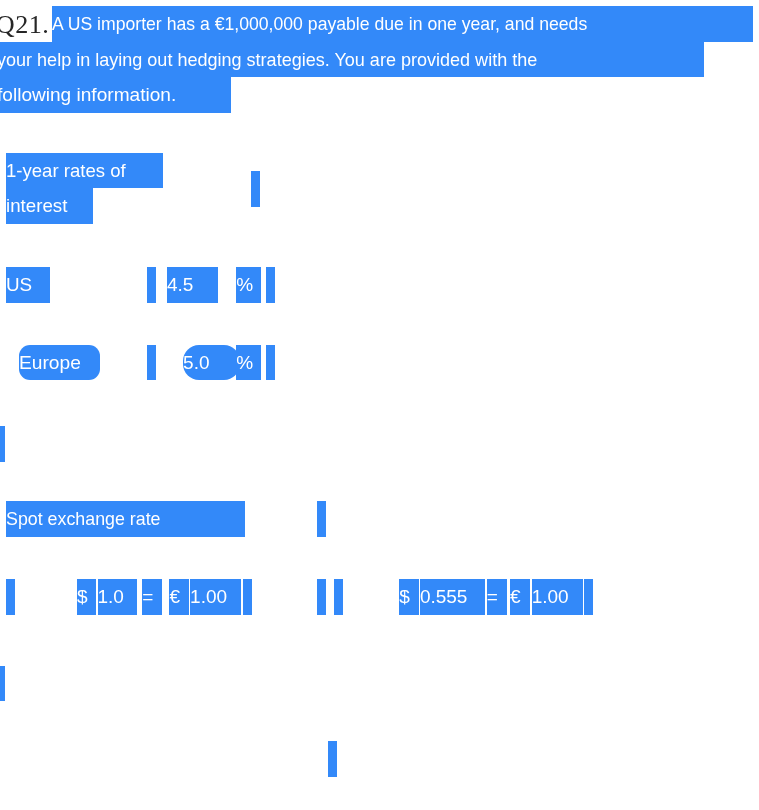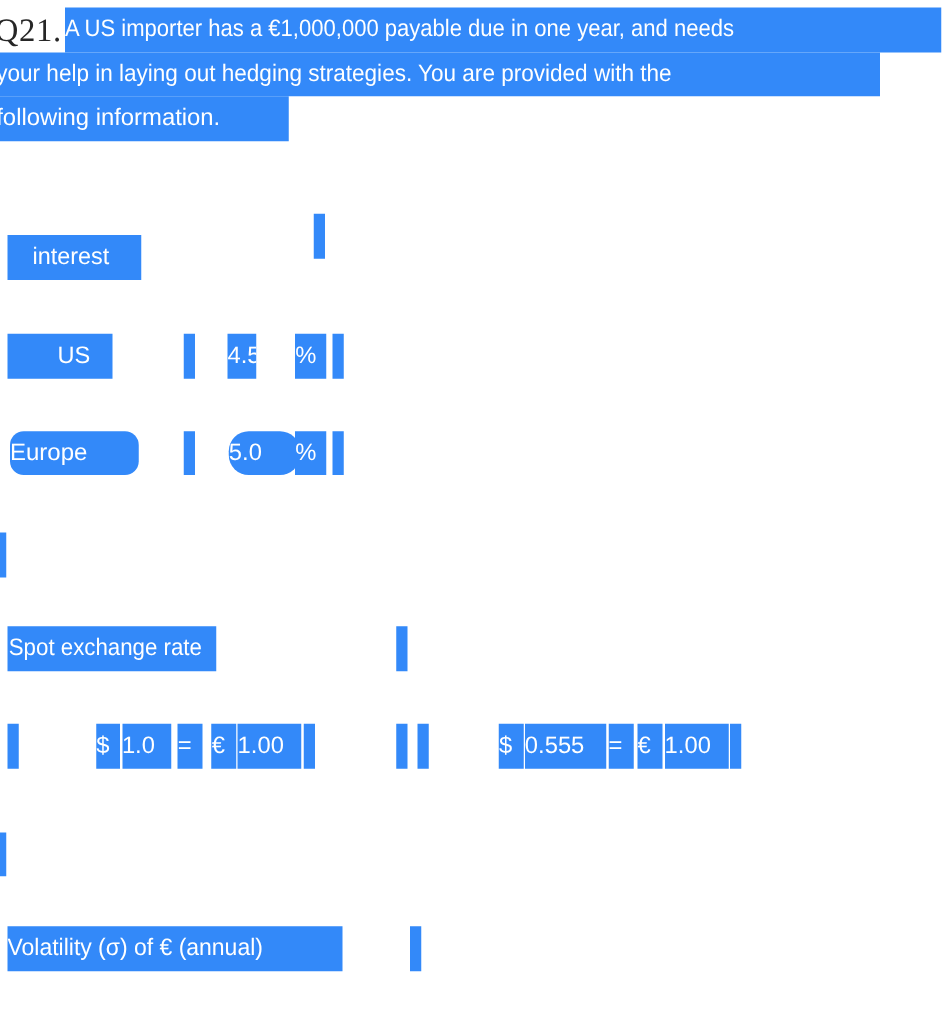--- a/index.html
+++ b/index.html
@@ -23,38 +23,39 @@
 </head>
 <body>
 
 <div id="page">
 
   <span class="run serif" style="left:-4.2px;top:6.8px;width:52px;"><i>Q21.</i></span>
   <span class="run sel" style="left:52px;top:6px;width:700.7px;"><i style="transform:scaleX(0.928)">A US importer has a €1,000,000 payable due in one year, and needs</i></span>
   <span class="run sel" style="left:-3.5px;top:41.7px;width:707.3px;"><i style="transform:scaleX(0.9489)">your help in laying out hedging strategies. You are provided with the</i></span>
   <span class="run sel" style="left:-3.5px;top:77.4px;width:234.6px;"><i style="transform:scaleX(1.004)">following information.</i></span>
 
-  <span class="run sel" style="left:6.2px;top:188.4px;width:86.5px;padding-left:20px;"><i style="transform:scaleX(0.9844)">interest</i></span>
+  <span class="run sel" style="left:6.2px;top:152.6px;width:156.6px;"><i style="transform:scaleX(0.9765)">1-year rates of</i></span>
+  <span class="run sel" style="left:6.2px;top:188.4px;width:86.5px;"><i style="transform:scaleX(0.9844)">interest</i></span>
   <span class="gap" style="left:250.8px;top:170.9px;width:9.4px;"></span>
 
-  <span class="run sel" style="left:6.2px;top:267px;width:44px;padding-left:40px;"><i style="transform:scaleX(0.9926)">US</i></span>
+  <span class="run sel" style="left:6.2px;top:267px;width:44px;"><i style="transform:scaleX(0.9926)">US</i></span>
   <span class="gap" style="left:147.4px;top:267px;width:8.8px;"></span>
-  <span class="run sel" style="left:182px;top:267px;width:23px;"><i>4.5</i></span>
+  <span class="run sel" style="left:167px;top:267px;width:51px;"><i>4.5</i></span>
   <span class="run sel" style="left:236.2px;top:267px;width:24.9px;"><i>%</i></span>
   <span class="gap" style="left:266.1px;top:267px;width:9px;"></span>
 
-  <span class="run sel" style="left:8px;top:344.8px;width:103px;border-radius:11px;"><i style="transform:scaleX(1.0098)">Europe</i></span>
+  <span class="run sel" style="left:19px;top:344.8px;width:81px;border-radius:11px;"><i style="transform:scaleX(1.0098)">Europe</i></span>
   <span class="gap" style="left:147.1px;top:344.8px;width:8.7px;"></span>
   <span class="run sel" style="left:183.1px;top:344.8px;width:57px;border-radius:16px;"><i>5.0</i></span>
   <span class="run sel" style="left:236.2px;top:344.8px;width:24.7px;"><i>%</i></span>
   <span class="gap" style="left:266.1px;top:344.8px;width:9px;"></span>
 
   <span class="gap" style="left:0px;top:425.9px;width:4.9px;"></span>
 
-  <span class="run sel" style="left:6.4px;top:501.3px;width:167px;text-align:center;"><i style="transform:scaleX(0.9377)">Spot exchange rate</i></span>
+  <span class="run sel" style="left:6.4px;top:501.3px;width:239px;"><i style="transform:scaleX(0.9377)">Spot exchange rate</i></span>
   <span class="gap" style="left:317px;top:501.3px;width:9.1px;"></span>
 
   <span class="gap" style="left:6.2px;top:579.1px;width:8.8px;"></span>
   <span class="run sel" style="left:77px;top:579.1px;width:19.3px;"><i>$</i></span>
   <span class="run sel" style="left:97.5px;top:579.1px;width:39.1px;"><i>1.0</i></span>
   <span class="run sel" style="left:142.3px;top:579.1px;width:19.8px;"><i>=</i></span>
   <span class="run sel" style="left:169.4px;top:579.1px;width:19.7px;"><i>€</i></span>
   <span class="run sel" style="left:190.1px;top:579.1px;width:51px;"><i>1.00</i></span>
   <span class="gap" style="left:243.1px;top:579.1px;width:8.8px;"></span>
 
@@ -62,16 +63,15 @@
   <span class="gap" style="left:334.2px;top:579.1px;width:8.9px;"></span>
   <span class="run sel" style="left:399.3px;top:579.1px;width:19.3px;"><i>$</i></span>
   <span class="run sel" style="left:419.9px;top:579.1px;width:65px;"><i>0.555</i></span>
   <span class="run sel" style="left:486.8px;top:579.1px;width:20.5px;"><i>=</i></span>
   <span class="run sel" style="left:510.1px;top:579.1px;width:20.2px;"><i>€</i></span>
   <span class="run sel" style="left:531.7px;top:579.1px;width:50.9px;"><i>1.00</i></span>
   <span class="gap" style="left:584.2px;top:579.1px;width:8.6px;"></span>
 
   <span class="gap" style="left:0px;top:665.6px;width:4.6px;"></span>
 
-  <span class="run sel" style="left:6.2px;top:741.3px;width:267.5px;"><i style="transform:scaleX(0.9669)">Volatility (σ) of € (annual)</i></span>
   <span class="gap" style="left:328.4px;top:741.3px;width:8.6px;"></span>
 
 </div>
 
 </body></html>

